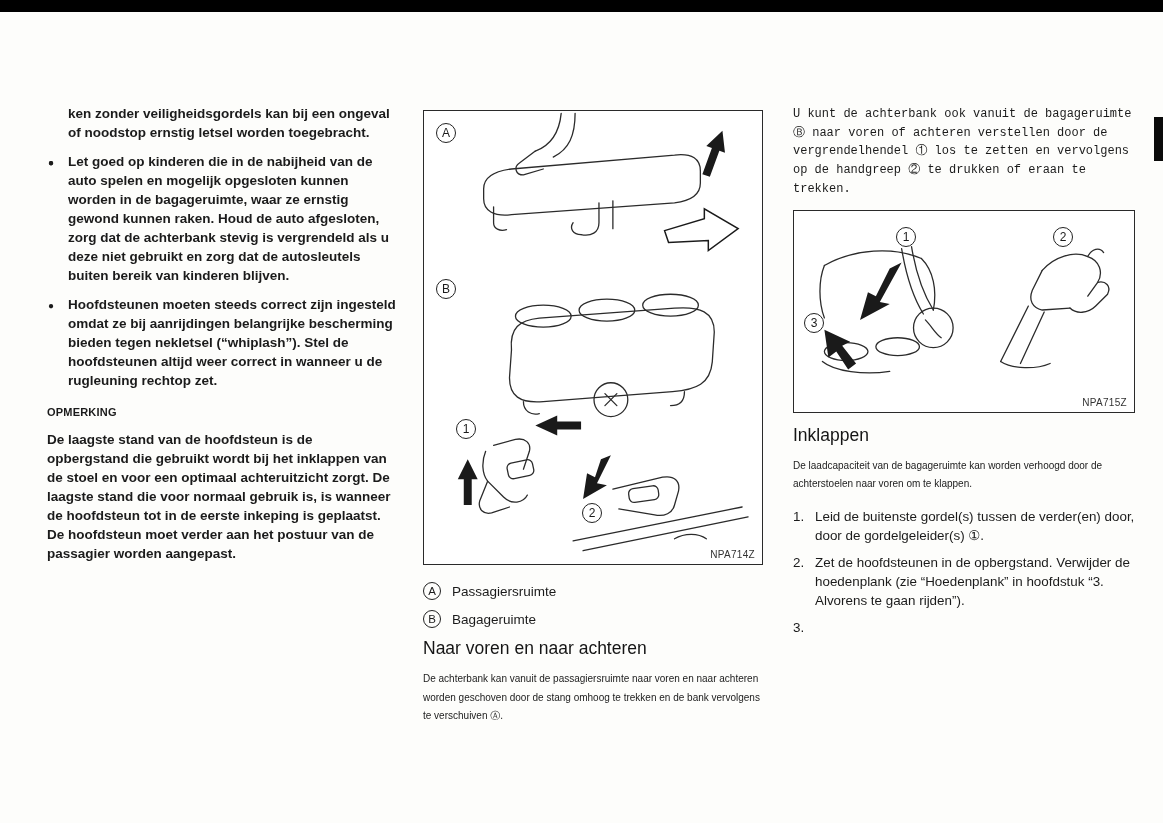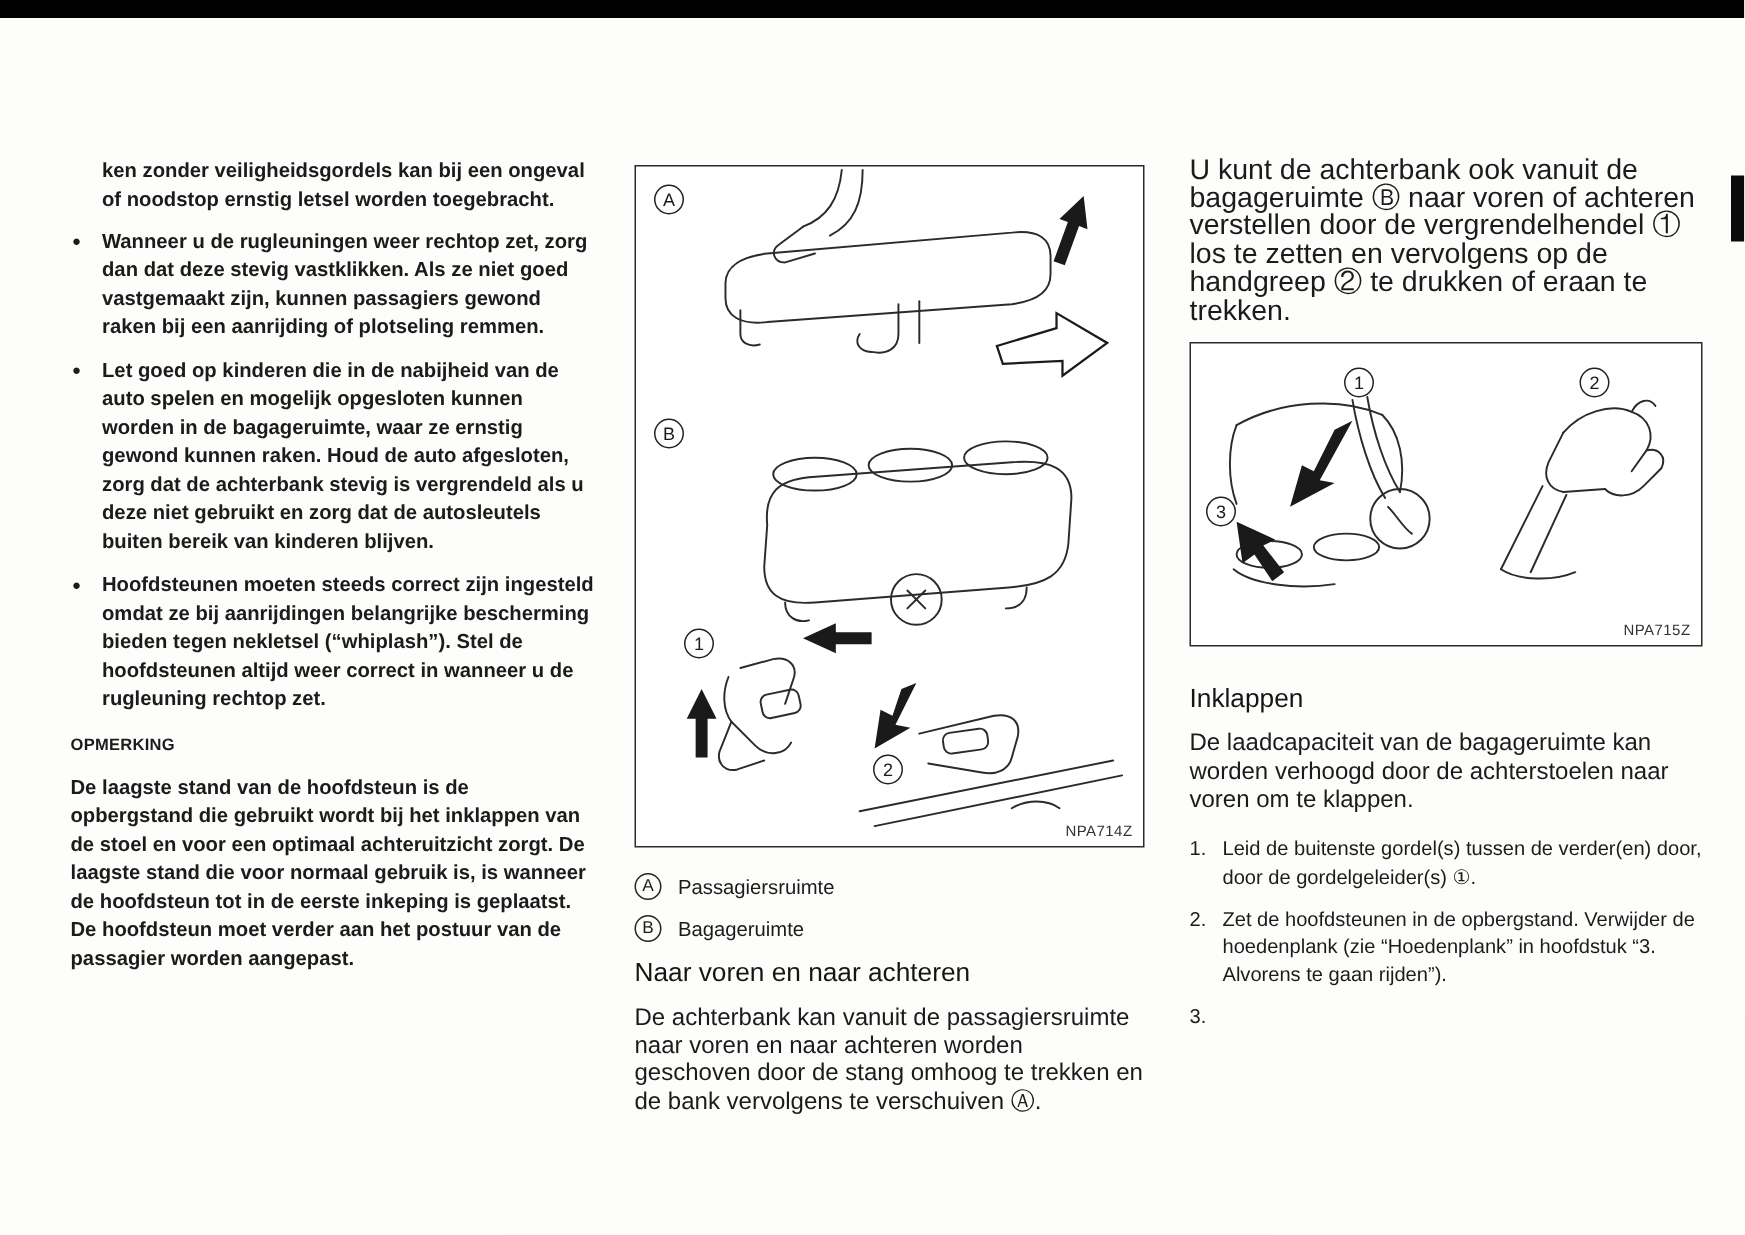--- a/index.html
+++ b/index.html
@@ -36,26 +36,26 @@
   }
   .figcode { position:absolute; right:7px; bottom:4px; font-size:10px; letter-spacing:.3px; color:#333; }
 
   .legend { margin-top:17px; }
   .legend-row { display:flex; align-items:center; margin-bottom:10px; font-size:13.5px; }
   .circ-sym {
     display:inline-flex; width:18px; height:18px; border:1.3px solid #222; border-radius:50%;
     align-items:center; justify-content:center; font-size:11.5px; margin-right:11px; flex:0 0 auto;
   }
   .section-heading { font-size:17.5px; font-weight:400; margin:9px 0 11px 0; color:#151515; }
-  .body-text { font-size:16px; line-height:18.7px; }
+  .body-text { font-size:10px; line-height:18.7px; }
 
   
   .col-right { left:793px; top:105px; width:342px; }
-  .col-right .intro { font-size:19px; line-height:18.7px; margin-bottom:11px; }
-  .col-right .section-heading { margin-top:24px; }
+  .col-right .intro { font-size:12px; line-height:18.7px; margin-bottom:11px;font-family:Liberation Mono, monospace; }
+  .col-right .section-heading { margin-top:12px; }
   .steps { list-style:none; margin-top:14px; }
   .steps li { position:relative; padding-left:22px; margin-bottom:9px; font-size:13.4px; line-height:18.7px; }
   .steps .step-num { position:absolute; left:0; top:0; }
 
   
   .footer {
     position:absolute; top:794px; right:28px;
     font-size:14.6px; font-weight:bold; color:#141414;
   }
   .footer .pagenum { margin-left:18px; }
@@ -68,21 +68,20 @@
 <div class="page">
 
   <div class="top-bar"></div>
   <div class="side-tab"></div>
 
   <div class="col col-left">
     <p class="cont">ken zonder veiligheidsgordels kan bij een ongeval of noodstop ernstig letsel worden toegebracht.</p>
     <ul class="bullets">
       <li>
         <span class="dot">●</span>
-        <span>Wanneer u de rugleuningen weer rechtop zet, zorg dan dat deze stevig vastklikken. Als ze niet goed vastgemaakt zijn, kunnen passagiers gewond raken bij een aanrijding of plotseling remmen.</span>
       </li>
       <li>
         <span class="dot">●</span>
         <span>Let goed op kinderen die in de nabijheid van de auto spelen en mogelijk opgesloten kunnen worden in de bagageruimte, waar ze ernstig gewond kunnen raken. Houd de auto afgesloten, zorg dat de achterbank stevig is vergrendeld als u deze niet gebruikt en zorg dat de autosleutels buiten bereik van kinderen blijven.</span>
       </li>
       <li>
         <span class="dot">●</span>
         <span>Hoofdsteunen moeten steeds correct zijn ingesteld omdat ze bij aanrijdingen belangrijke bescherming bieden tegen nekletsel (“whiplash”). Stel de hoofdsteunen altijd weer correct in wanneer u de rugleuning rechtop zet.</span>
       </li>
     </ul>

